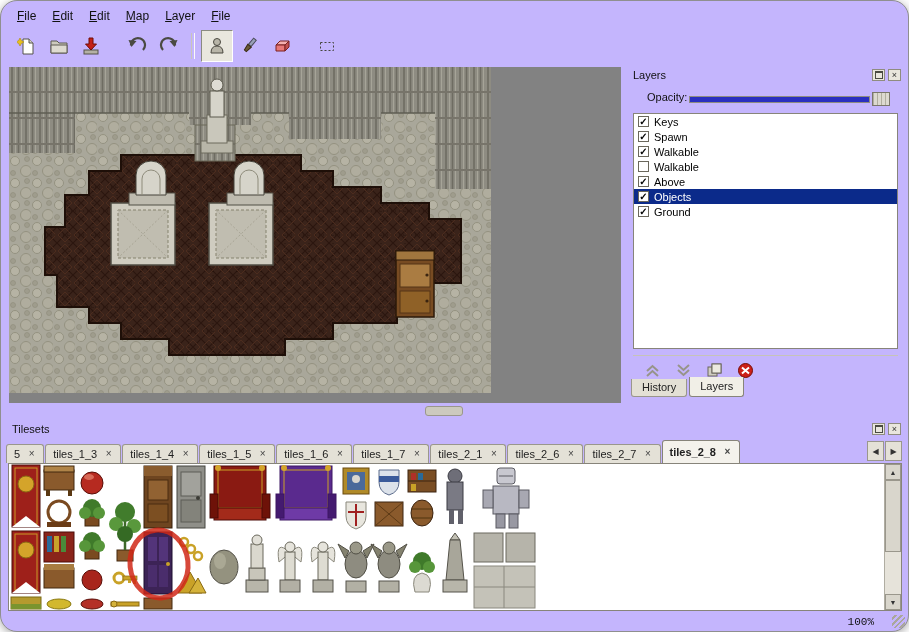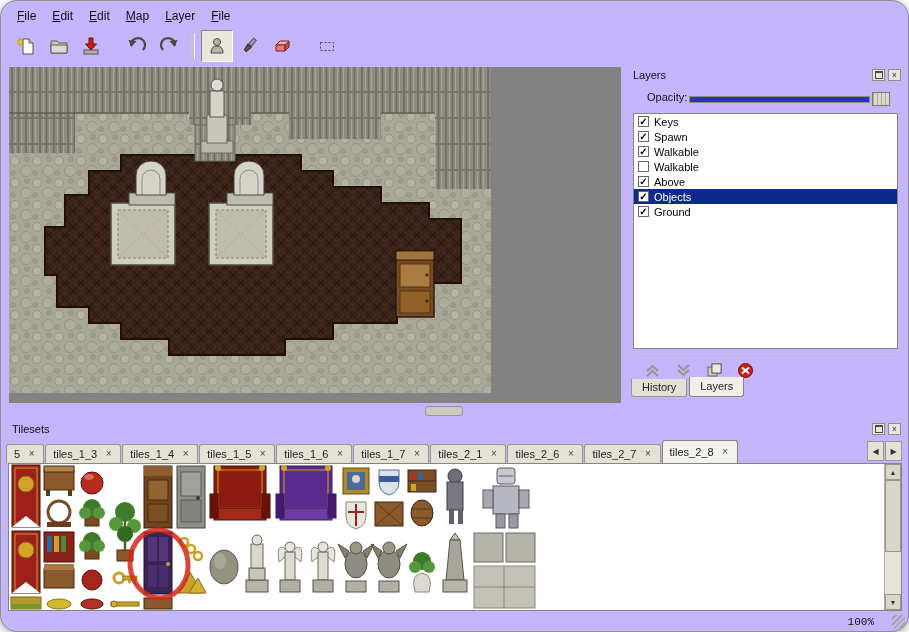--- a/index.html
+++ b/index.html
@@ -45,21 +45,21 @@
   .libtn{width:22px;height:22px;background:transparent;border:1px solid transparent;display:flex;align-items:center;justify-content:center;padding:0;}
   .footer-tabs{position:absolute;left:4px;bottom:14px;height:21px;display:flex;align-items:flex-end;}
   .ftab{height:17px;line-height:17px;padding:0 10px;font-size:11px;background:#e3e0d5;color:#222;
         border:1px solid #9a978c;border-top:none;border-radius:0 0 3px 3px;margin-right:2px;}
   .ftab.active{background:#f1efe7;height:19px;line-height:19px;border-color:#87847a;}
   
   .tilesets-dock{position:absolute;left:5px;top:420px;width:898px;height:192px;}
   .ttabs-row{position:absolute;left:0;top:18px;right:0;height:24px;display:flex;align-items:flex-end;}
   .ttab{height:18px;display:flex;align-items:center;padding:0 7px;font-size:11px;color:#222;background:#e4e1d7;
         border:1px solid #9a978c;border-bottom:none;border-radius:3px 3px 0 0;margin-right:1px;white-space:nowrap;}
-  .ttab.active{background:#f4f2ec;height:22px;border-color:#87847a;}
+  .ttab.active{background:#f4f2ec;height:22px;border-color:#87847a;font-weight:bold;}
   .tab-close{margin-left:7px;font-size:10px;line-height:10px;color:#444;width:9px;text-align:center;}
   .tabscroll{position:absolute;right:2px;top:20px;display:flex;}
   .tsbtn{width:17px;height:20px;border:1px solid #9a978c;background:#e4e1d7;font-size:8px;color:#333;
          display:flex;align-items:center;justify-content:center;padding:0;margin-left:1px;}
   .tiles-content{position:absolute;left:2px;top:42px;right:2px;height:146px;background:#fff;border:1px solid #87847a;overflow:hidden;}
   .vscroll{position:absolute;right:0;top:0;bottom:0;width:16px;background:#e6e3da;border-left:1px solid #b0ada2;}
   .vsbtn{position:absolute;left:0;width:16px;height:16px;border:1px solid #9a978c;background:#d9d6cc;
          font-size:7px;color:#333;display:flex;align-items:center;justify-content:center;padding:0;box-sizing:border-box;}
   .vs-up{top:0;} .vs-down{bottom:0;}
   .vthumb{position:absolute;left:0;top:16px;width:16px;height:72px;background:#d9d6cc;border:1px solid #9a978c;box-sizing:border-box;}

